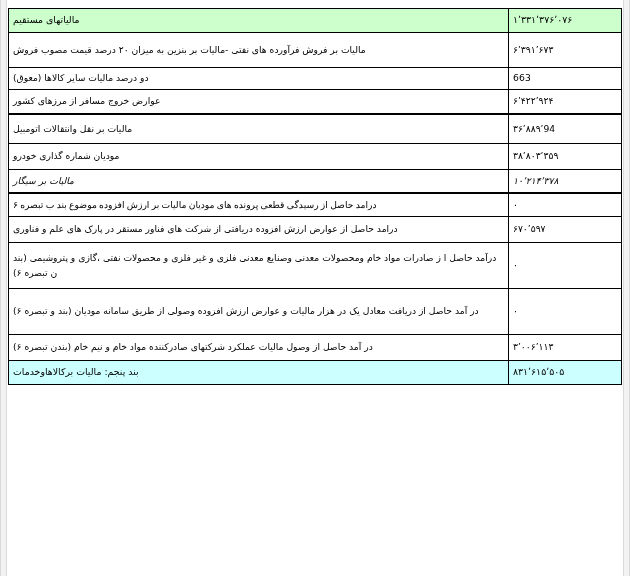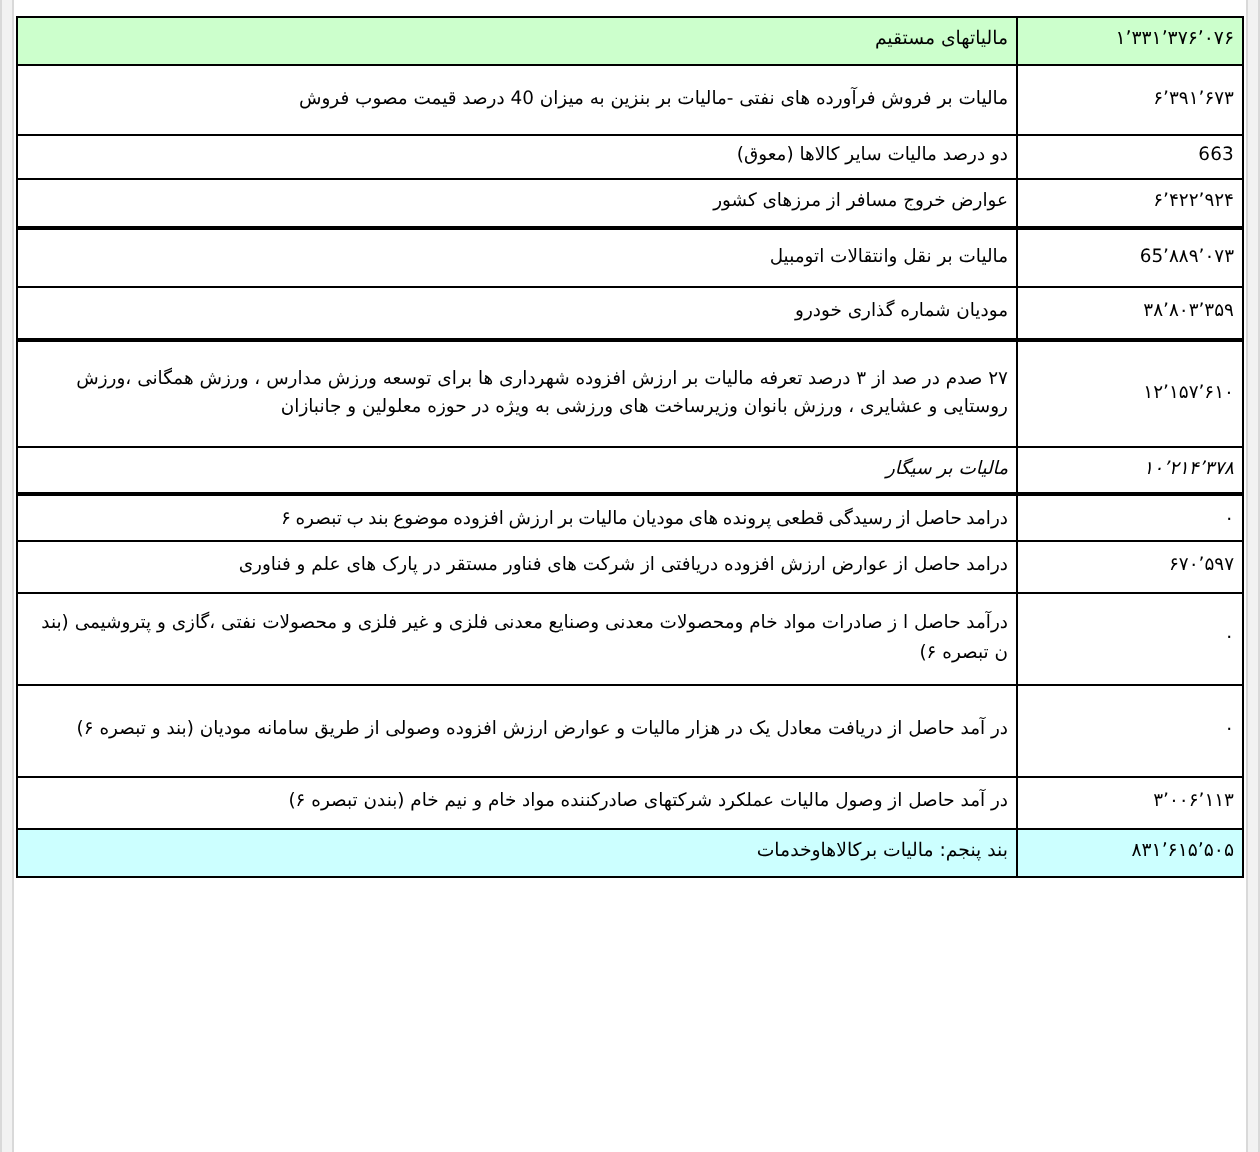--- a/index.html
+++ b/index.html
@@ -48,28 +48,28 @@
   }
   table.tax-table td {
     border: 1px solid #000000;
     padding: 2px 4px;
     vertical-align: middle;
     font-size: 9.2px;
     line-height: 1.55;
     color: #000000;
   }
   td.desc {
-    text-align: right;
+    text-align: left;
     direction: rtl;
     padding-right: 6px;
     padding-left: 6px;
   }
   td.amount {
     width: 104px;
-    text-align: right;
+    text-align: left;
     direction: ltr;
     unicode-bidi: embed;
     font-size: 9.2px;
     letter-spacing: 0.1px;
     white-space: nowrap;
   }
   tr.hl-green td { background: #ccffcc; }
   tr.hl-cyan  td { background: #ccffff; }
 
   tr.hl-green td, tr.hl-cyan td, tr.hl-orange td { font-size: 9.4px; }
@@ -106,50 +106,46 @@
   <table class="tax-table">
     <tbody>
 
       <tr class="r1 hl-green">
         <td class="amount">۱٬۳۳۱٬۳۷۶٬۰۷۶</td>
         <td class="desc">مالیاتهای مستقیم</td>
       </tr>
 
       <tr class="r2">
         <td class="amount">۶٬۳۹۱٬۶۷۳</td>
-        <td class="desc">مالیات بر فروش  فرآورده های نفتی -مالیات بر بنزین به میزان 40 درصد قیمت مصوب فروش</td>
+        <td class="desc">مالیات بر فروش  فرآورده های نفتی -مالیات بر بنزین به میزان ۲۰ درصد قیمت مصوب فروش</td>
       </tr>
 
       <tr class="r3">
         <td class="amount">663</td>
         <td class="desc">دو درصد مالیات سایر کالاها (معوق)</td>
       </tr>
 
       <tr class="r4">
         <td class="amount">۶٬۴۲۲٬۹۲۴</td>
         <td class="desc">عوارض خروج مسافر از مرزهای کشور</td>
       </tr>
 
 
       <tr class="r6 thick-top">
-        <td class="amount">65٬۸۸۹٬۰۷۳</td>
+        <td class="amount">۳۶٬۸۸۹٬94</td>
         <td class="desc">مالیات بر نقل وانتقالات اتومبیل</td>
       </tr>
 
       <tr class="r7">
         <td class="amount">۳۸٬۸۰۳٬۳۵۹</td>
         <td class="desc">مودیان شماره گذاری خودرو</td>
       </tr>
 
 
 
-      <tr class="r10 thick-top">
-        <td class="amount">۱۲٬۱۵۷٬۶۱۰</td>
-        <td class="desc">۲۷ صدم در صد از ۳ درصد تعرفه  مالیات بر ارزش افزوده شهرداری ها برای توسعه ورزش مدارس ، ورزش همگانی ،ورزش روستایی و عشایری ، ورزش بانوان وزیرساخت های ورزشی به ویژه در حوزه معلولین و جانبازان</td>
-      </tr>
 
       <tr class="r11">
         <td class="amount">۱۰٬۲۱۴٬۳۷۸</td>
         <td class="desc">مالیات بر سیگار</td>
       </tr>
 
       <tr class="r12 thick-top">
         <td class="amount">۰</td>
         <td class="desc">درامد حاصل از رسیدگی قطعی پرونده های مودیان مالیات بر ارزش افزوده موضوع بند ب تبصره ۶</td>
       </tr>

